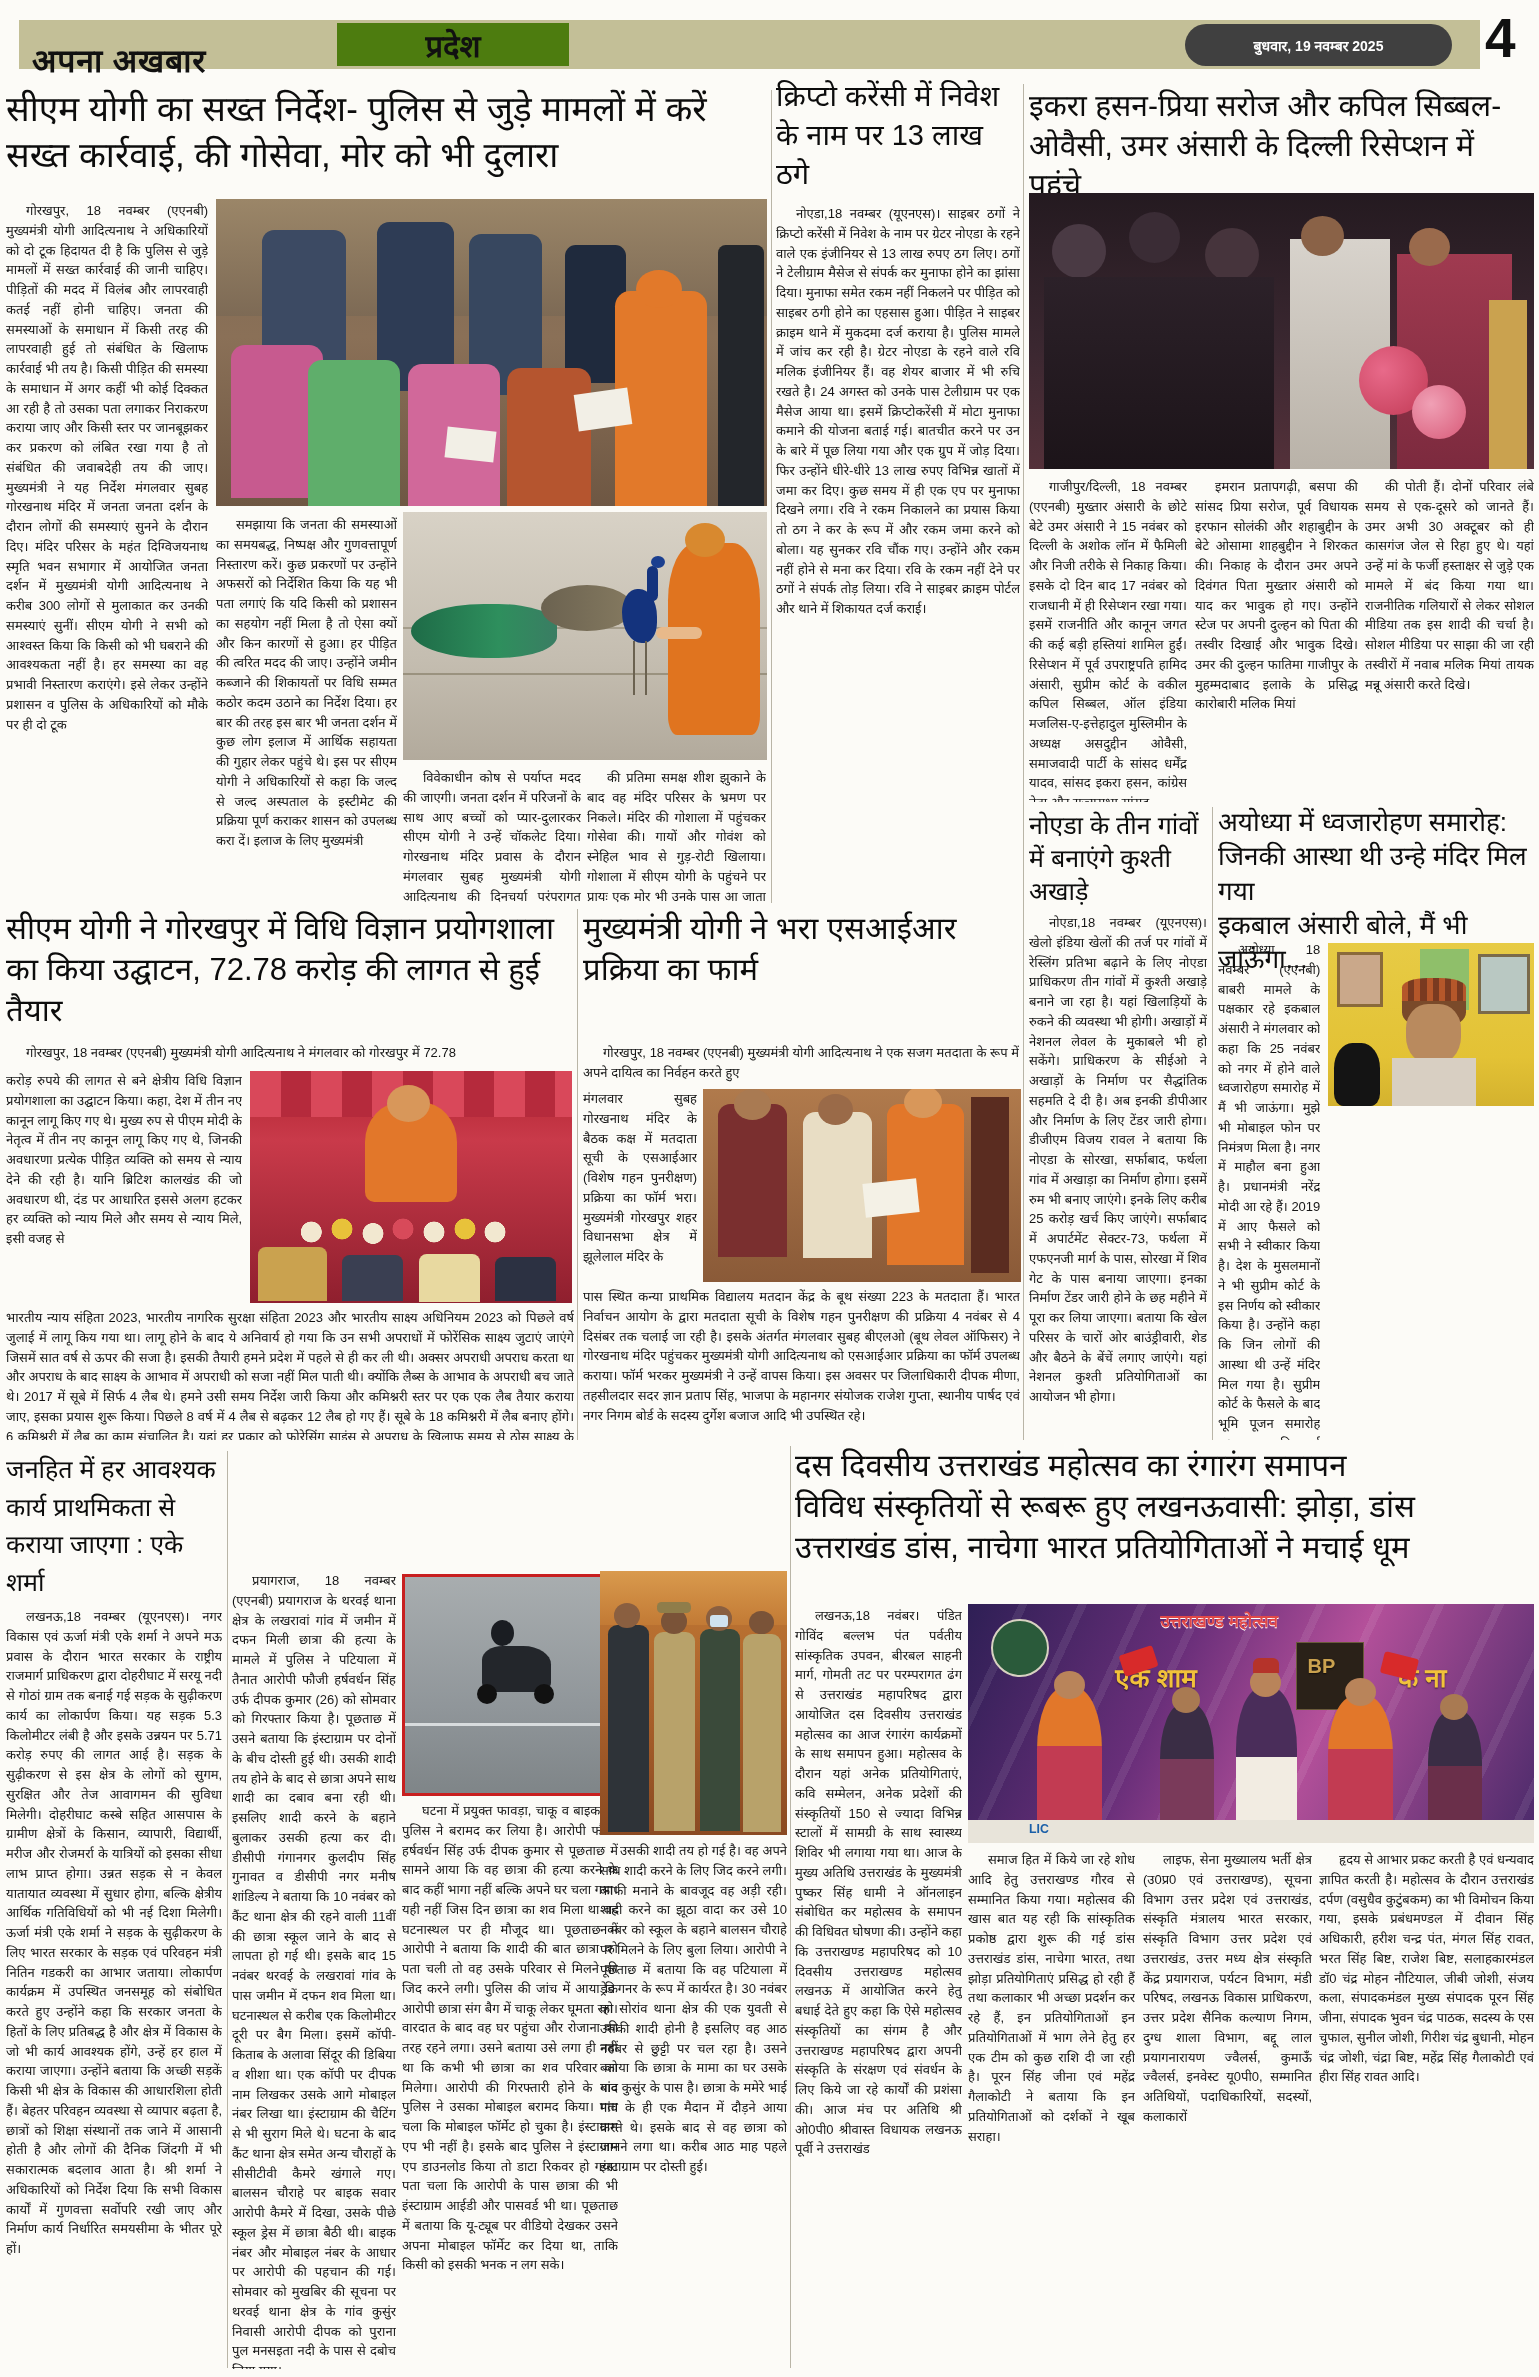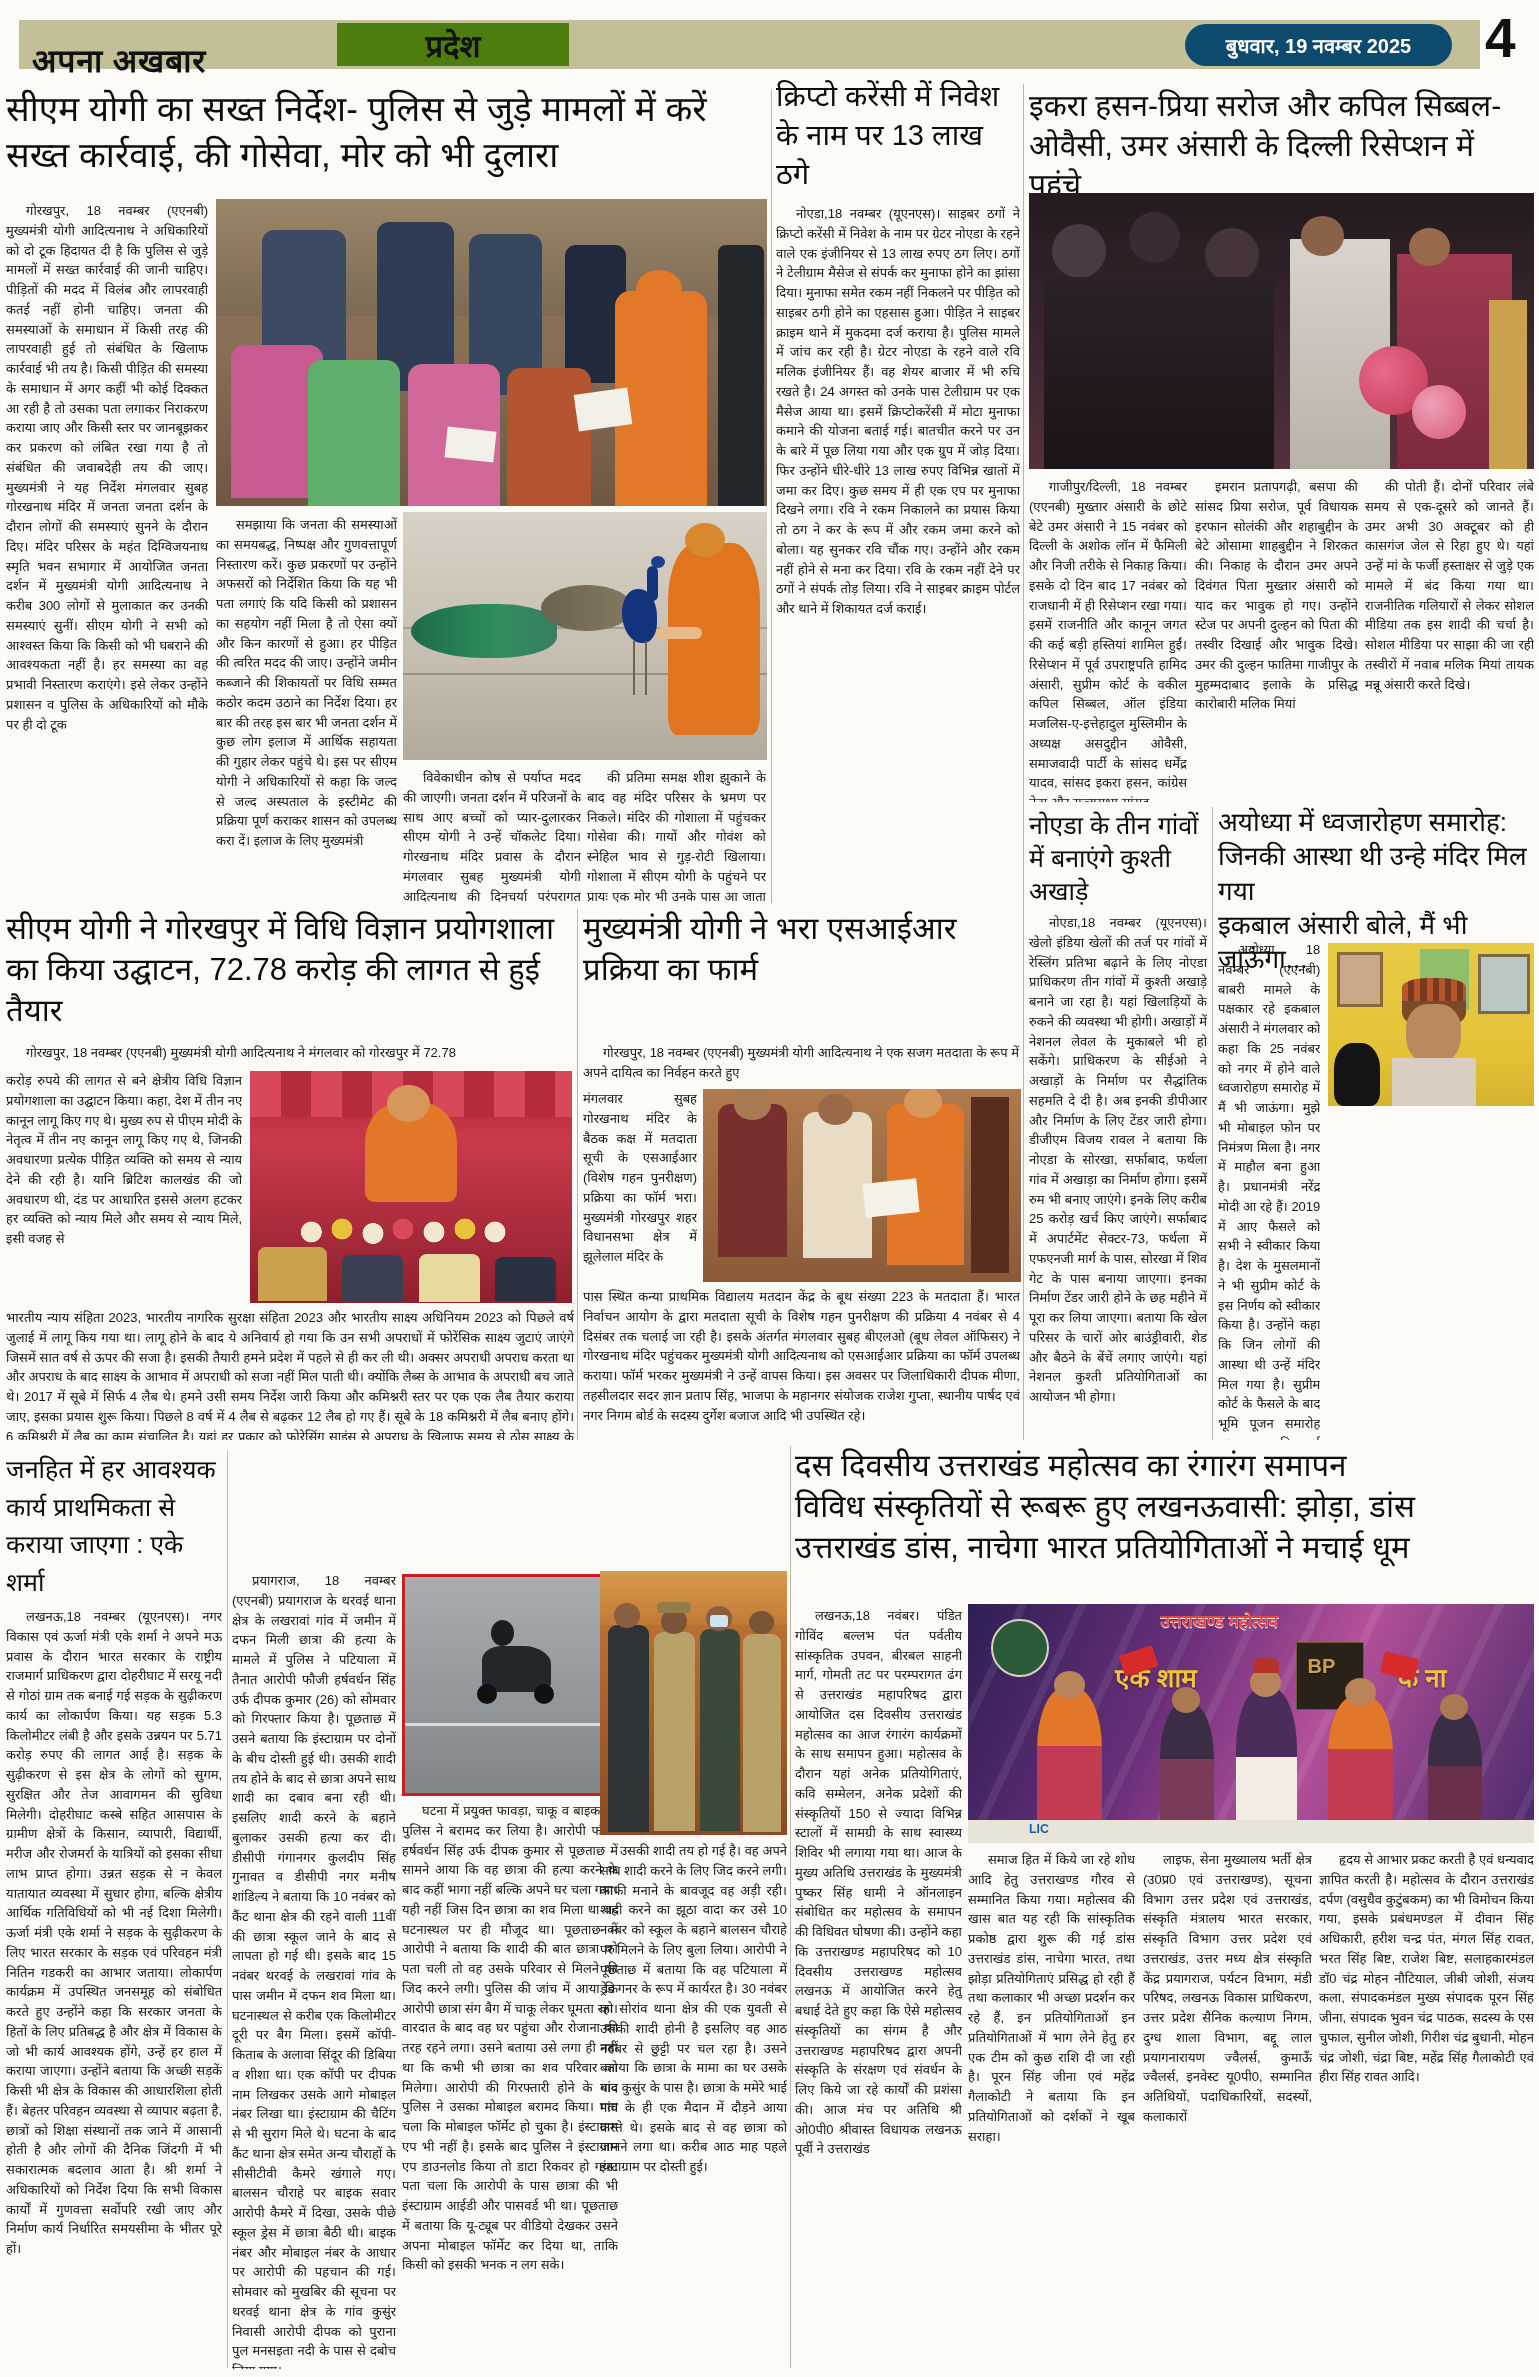--- a/index.html
+++ b/index.html
@@ -3,22 +3,22 @@
 <meta charset="utf-8">
 <style>
   html,body{margin:0;padding:0;background:#e8e8e4;}
   #page{position:relative;width:1540px;height:2377px;background:#fcfbf7;margin:0 auto;
         font-family:"Liberation Sans","DejaVu Sans",sans-serif;color:#1a1a1a;overflow:hidden;}
   .abs{position:absolute;}
   .band{background:#c3bf97;}
   .brand{font-weight:bold;font-size:32px;color:#111;letter-spacing:0.8px;}
   .secbox{background:#4d7c0f;display:flex;align-items:center;justify-content:center;
           font-weight:bold;font-size:31px;color:#111;}
-  .pill{background:#0c4a6e;border-radius:23px;display:flex;align-items:center;justify-content:center;
-        color:#fff;font-weight:bold;font-size:20px;}
+  .pill{background:#404040;border-radius:23px;display:flex;align-items:center;justify-content:center;
+        color:#fff;font-weight:bold;font-size:14px;}
   .pageno{font-weight:bold;font-size:55px;color:#111;line-height:1;}
   .hl{font-weight:normal;color:#0c0c0c;line-height:1.32;}
   .body-t{font-size:13px;line-height:1.52;text-align:justify;color:#161616;overflow:hidden;text-indent:20px;}
   .rule-v{background:#b9b5a7;width:0.8px;}
   .ph{overflow:hidden;}
   .ph div{position:absolute;}
   .cap{position:absolute;color:#fff;font-weight:bold;text-shadow:0 0.8px 1.5px rgba(0,0,0,.6);}
 </style>
 </head>
 <body>

